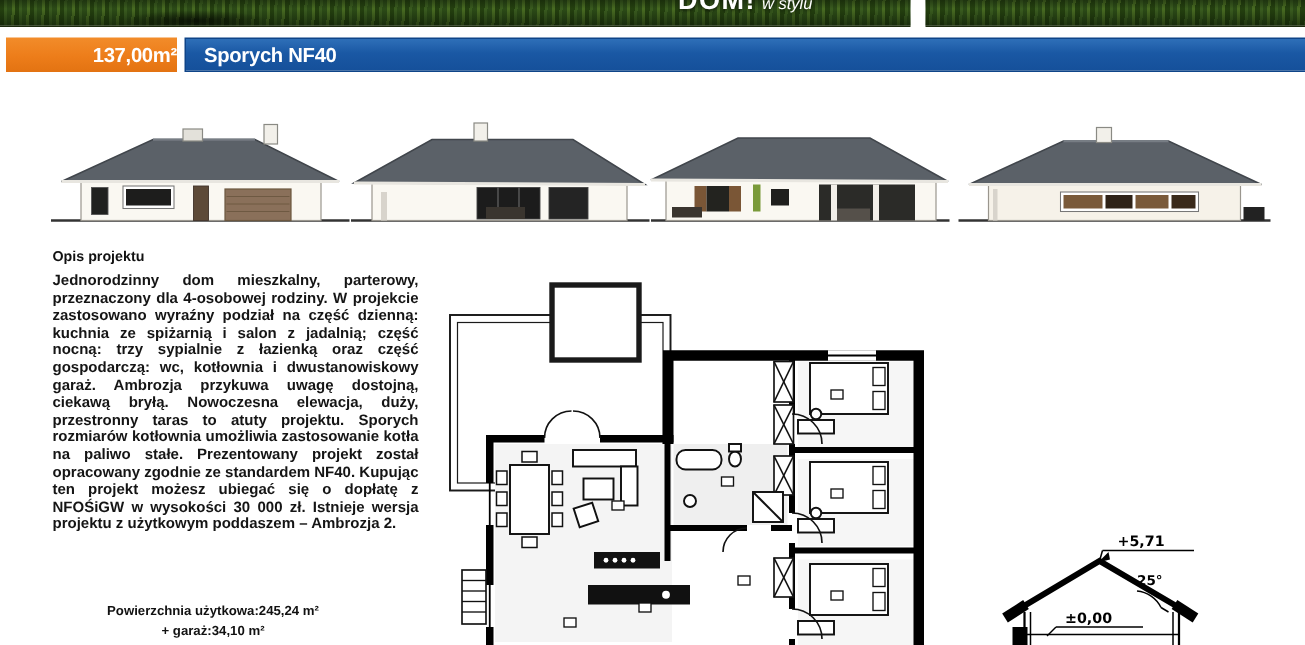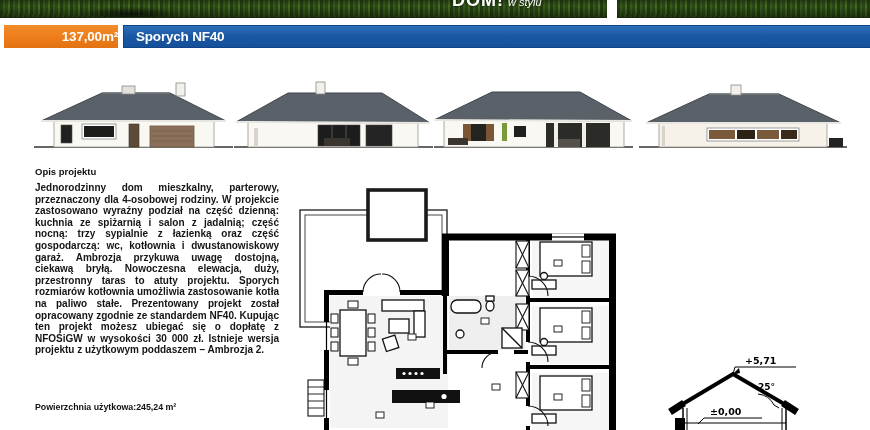--- a/index.html
+++ b/index.html
@@ -42,21 +42,21 @@
     display:flex;align-items:center;padding-left:12px;
   }
   
   .elev{position:absolute;top:80px;width:207px;height:80px;}
   
   .desc{position:absolute;left:35px;top:166px;width:244px;}
   .desc h3{margin:0 0 5px 0;font-size:9.5px;font-weight:bold;}
   .desc p{margin:0;font-size:10px;line-height:11.6px;text-align:justify;font-weight:bold;color:#151515;}
   
   .specs{position:absolute;left:35px;top:401px;width:214px;font-size:8.8px;font-weight:bold;}
-  .spec-row{display:flex;justify-content:flex-start;line-height:13px;}
+  .spec-row{display:flex;justify-content:center;line-height:13px;}
   
   .plan{position:absolute;left:288px;top:184px;}
   .section{position:absolute;left:668px;top:342px;}
   svg text{font-family:"DejaVu Sans","Liberation Sans",sans-serif;font-weight:bold;fill:#000;}
 </style>
 </head>
 <body>
 
 <div class="page">
 
@@ -142,20 +142,24 @@
   <div class="desc">
     <h3>Opis projektu</h3>
     <p>Jednorodzinny dom mieszkalny, parterowy, przeznaczony dla 4-osobowej rodziny. W projekcie zastosowano wyraźny podział na część dzienną: kuchnia ze spiżarnią i salon z jadalnią; część nocną: trzy sypialnie z łazienką oraz część gospodarczą: wc, kotłownia i dwustanowiskowy garaż. Ambrozja przykuwa uwagę dostojną, ciekawą bryłą. Nowoczesna elewacja, duży, przestronny taras to atuty projektu. Sporych rozmiarów kotłownia umożliwia zastosowanie kotła na paliwo stałe. Prezentowany projekt został opracowany zgodnie ze standardem NF40. Kupując ten projekt możesz ubiegać się o dopłatę z NFOŚiGW w wysokości 30 000 zł. Istnieje wersja projektu z użytkowym poddaszem – Ambrozja 2.</p>
   </div>
 
   <div class="specs">
     <div class="spec-row">
       <span>Powierzchnia użytkowa:</span>
       <span>245,24 m²</span>
     </div>
+    <div class="spec-row">
+      <span>+ garaż:</span>
+      <span>34,10 m²</span>
+    </div>
   </div>
 
   <svg class="plan" width="356" height="246" viewBox="0 0 356 246">
 
     <g fill="none" stroke="#1a1a1a">
       <rect x="12" y="26" width="147" height="117" stroke-width="1.3"></rect>
       <rect x="17" y="31" width="137" height="107" stroke-width="0.8"></rect>
       <rect x="80" y="6" width="58" height="50" fill="#fff" stroke-width="3.6"></rect>
     </g>
 

